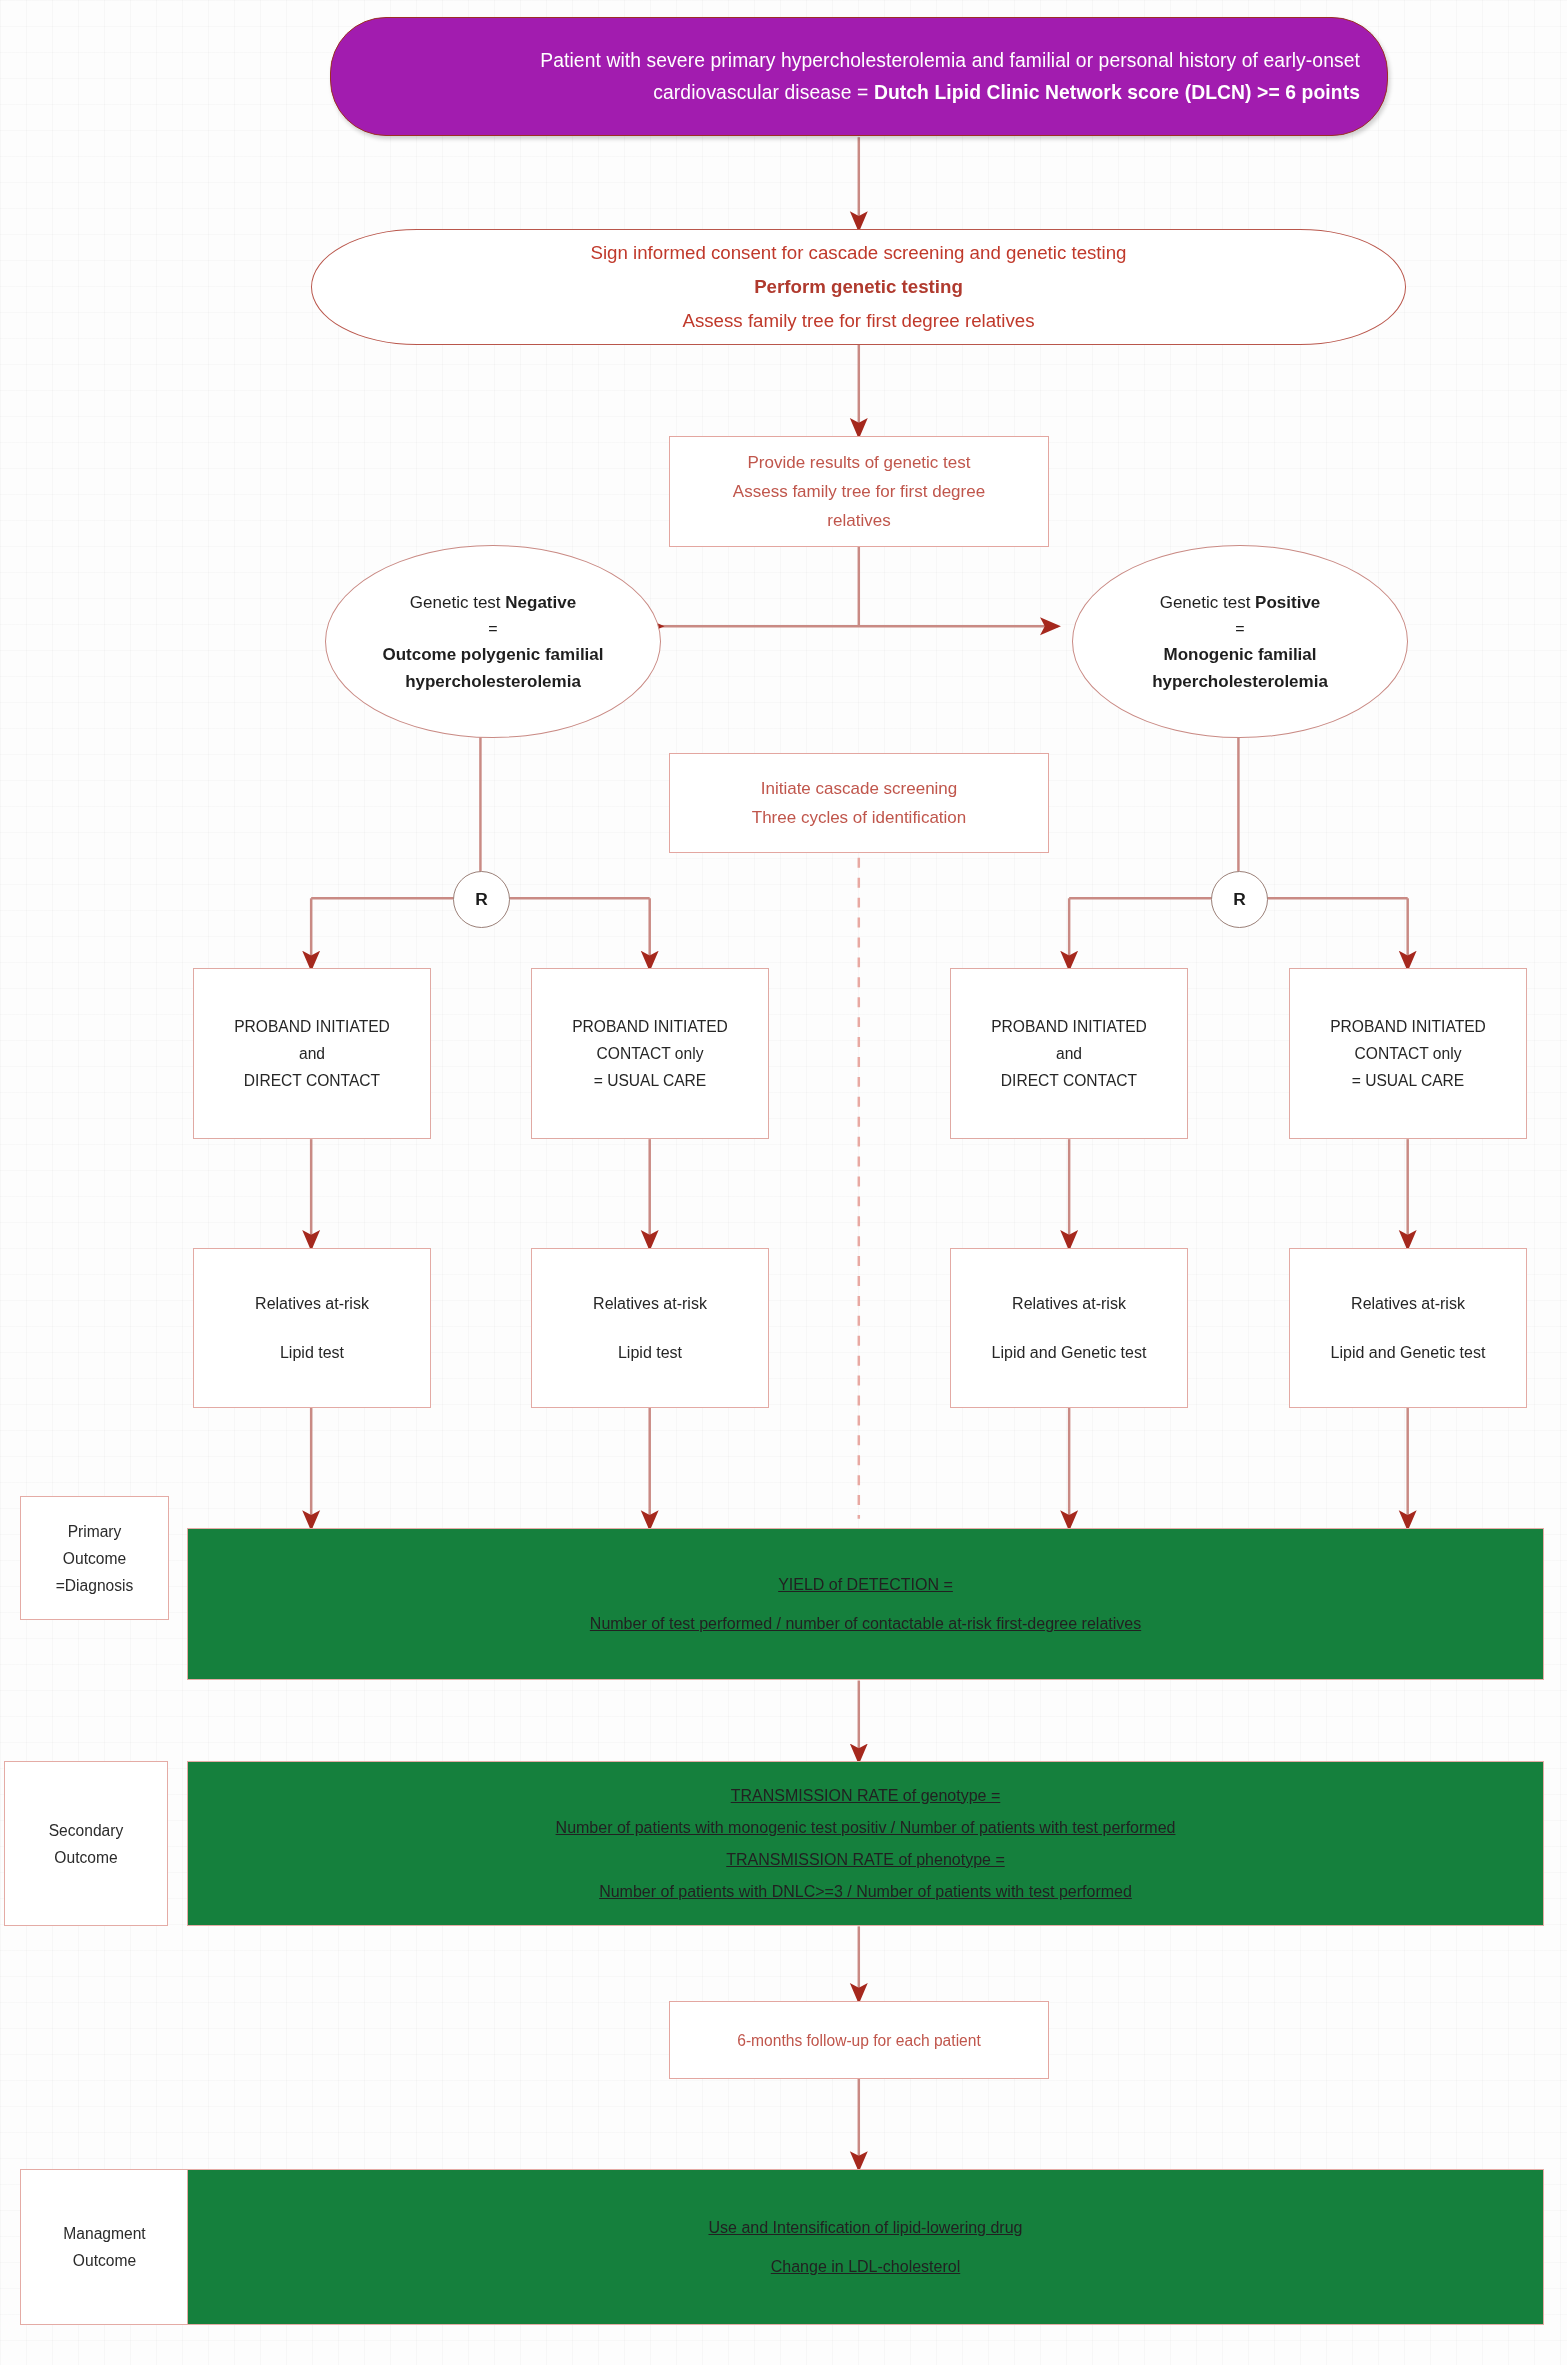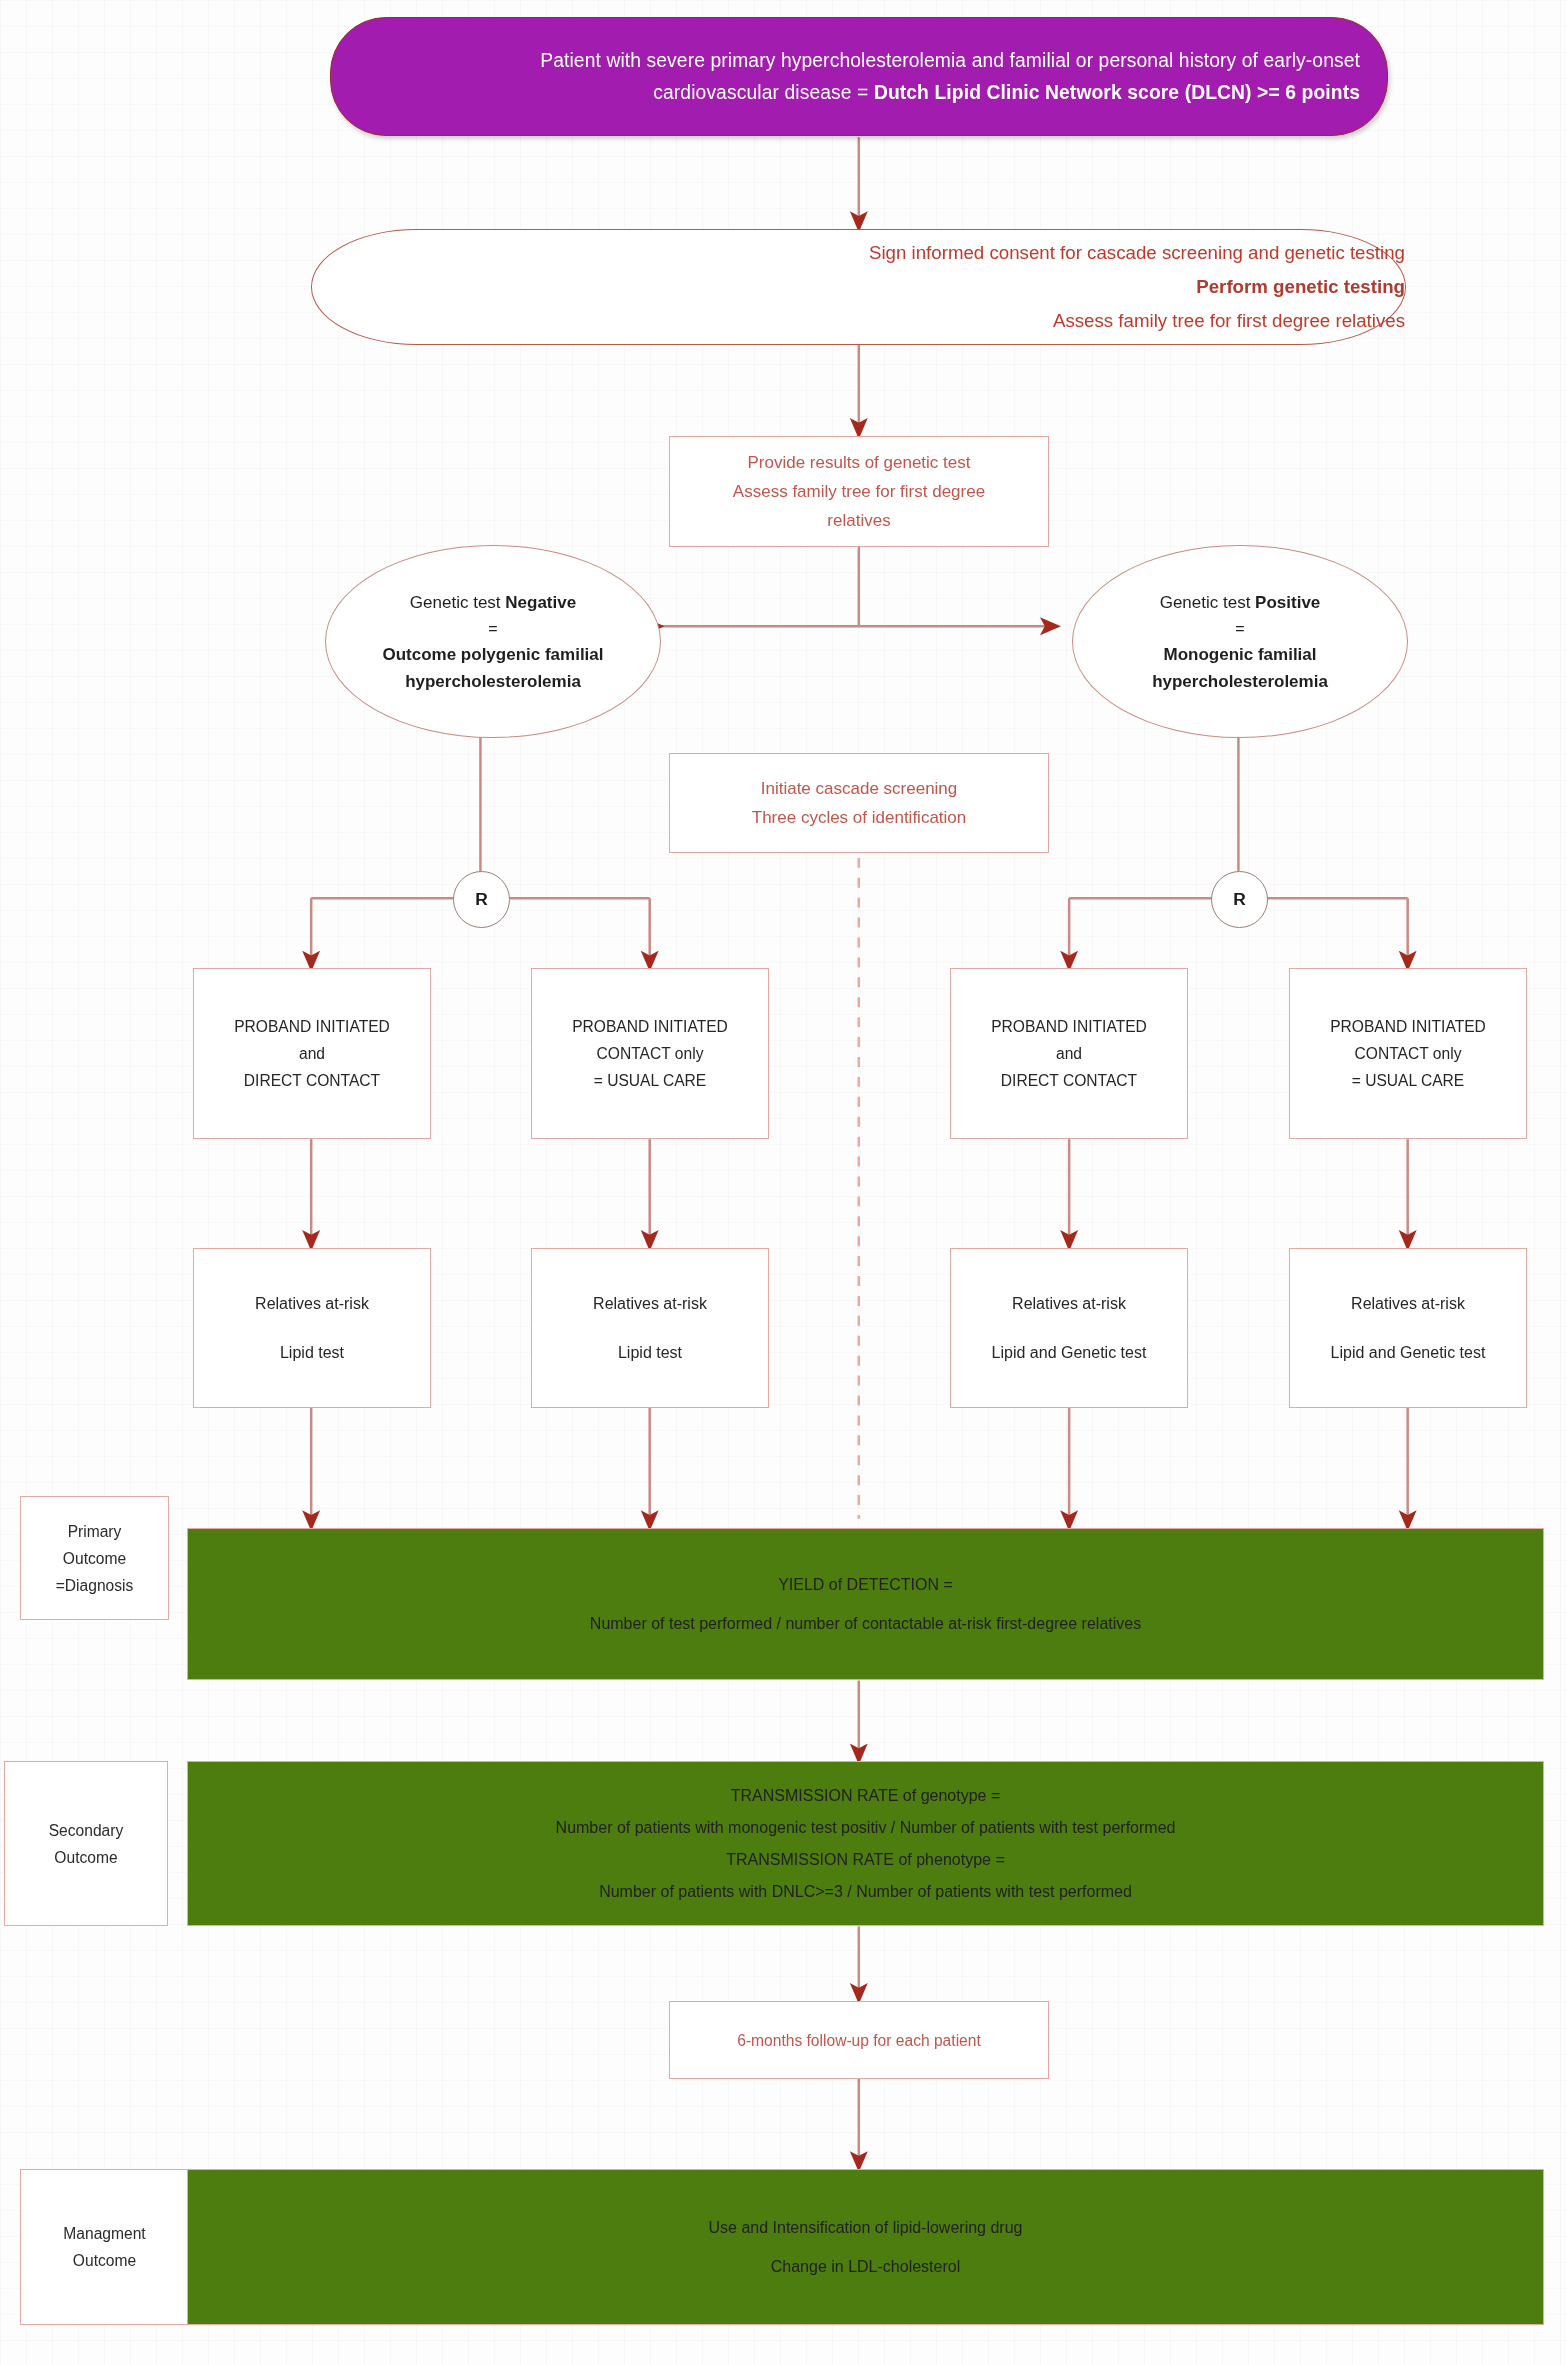--- a/index.html
+++ b/index.html
@@ -24,21 +24,20 @@
     background:#a21caf;border:1.2px solid #9c2f24;border-radius:56px;
     color:#ffffff;box-shadow:1.9px 3.1px 4.4px rgba(0,0,0,0.18);text-align:right;
   }
   .pill .ln{font-size:19.3px;line-height:32px;letter-spacing:0.1px;}
   .pill .b{font-weight:bold;}
 
   
   .stadium{
     background:#ffffff;border:1.2px solid #b9564b;border-radius:124px/68px;
     color:#c0392b;
-    text-align:right;
   }
   .stadium .ln{font-size:18.7px;line-height:34px;}
   .stadium .b{font-weight:bold;color:#b03a2e;}
 
   
   .rbox{background:#ffffff;border:1.2px solid #e3a6a0;color:#c0564c;}
   .rbox .ln{font-size:17px;line-height:29px;}
 
   
   .ellipse{
@@ -59,21 +58,21 @@
   .arm{background:#ffffff;border:1.2px solid #e0a9a3;color:#262626;}
   .arm .ln{font-size:15.6px;line-height:27px;}
 
   .rel{background:#ffffff;border:1.2px solid #e3aaa4;color:#262626;}
   .rel .ln{font-size:16px;line-height:49px;}
 
   
   .olabel{background:#ffffff;border:1.2px solid #e4aba5;color:#2b2b2b;}
   .olabel .ln{font-size:15.6px;line-height:27px;}
 
-  .obody{background:#4d7c0f;border:1.2px solid #e4aba5;color:#212121;}
+  .obody{background:#15803d;border:1.2px solid #e4aba5;color:#212121;text-decoration:underline;}
   .obody .ln{font-size:16px;line-height:39px;}
   .obody.tight .ln{line-height:32px;}
 
   .fup{background:#ffffff;border:1.2px solid #e3a6a0;color:#c0564c;}
   .fup .ln{font-size:15.6px;line-height:25px;}
 </style>
 </head>
 <body>
 
 <div id="stage">

